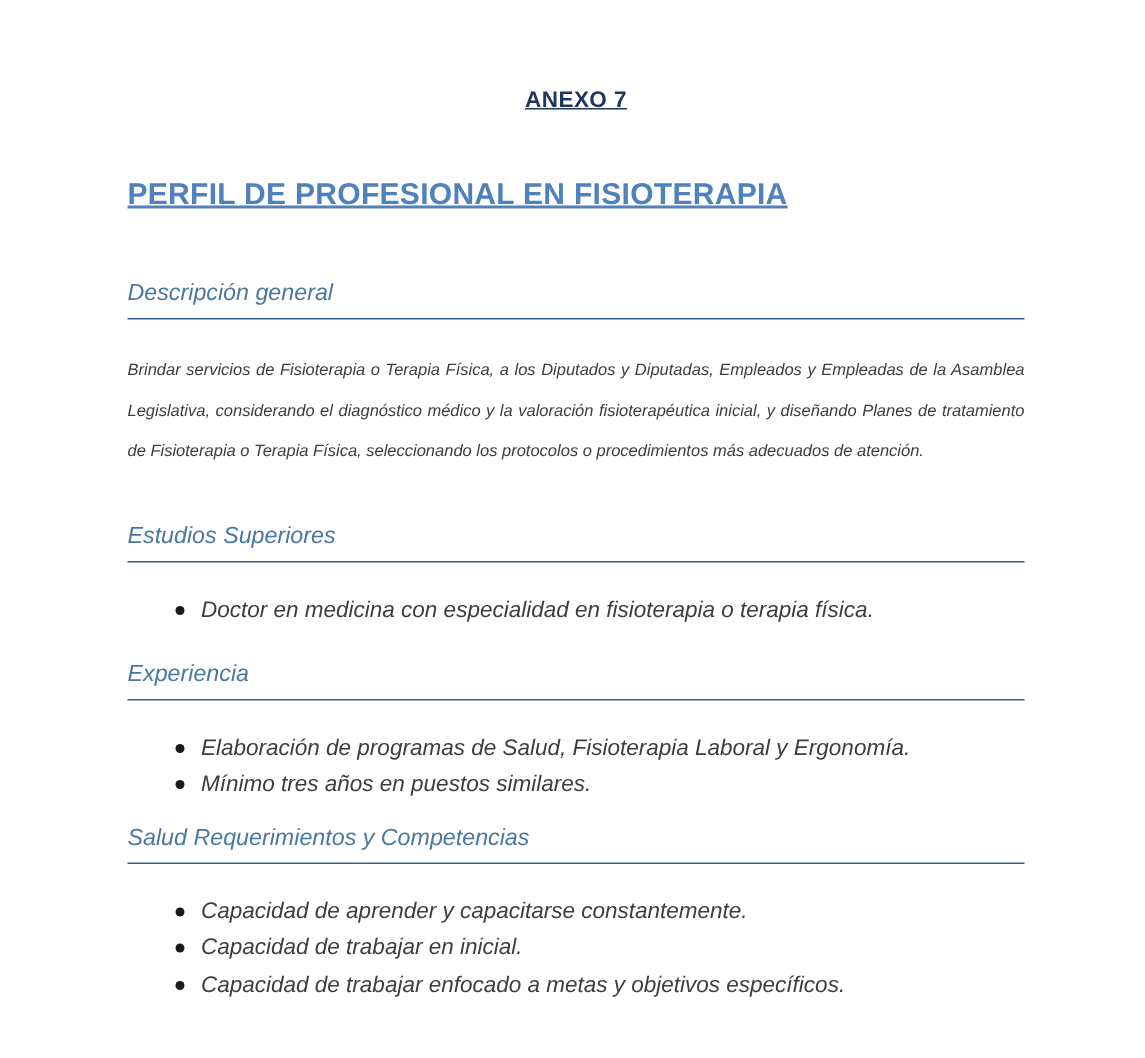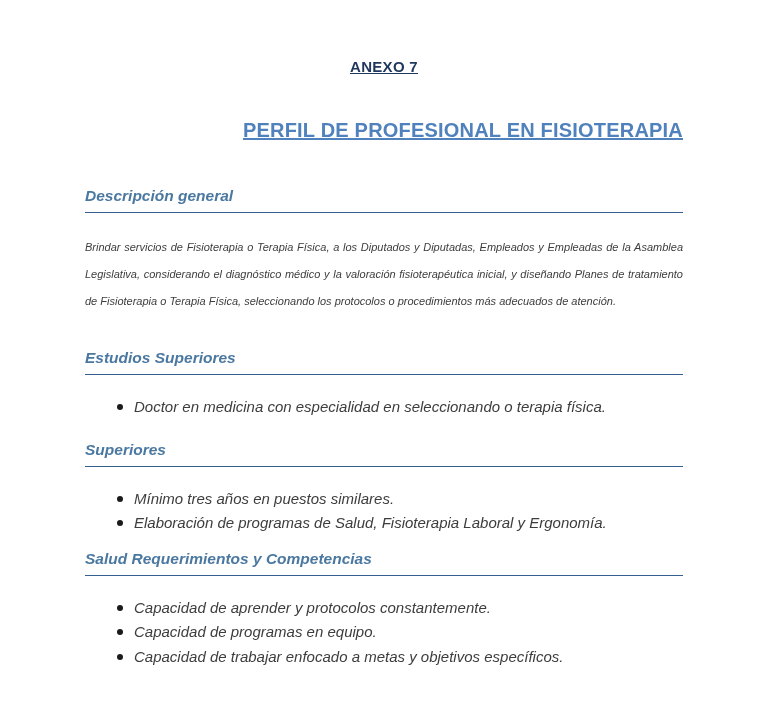--- a/index.html
+++ b/index.html
@@ -25,31 +25,31 @@
     margin-top: 58px;
     text-align: center;
     font-size: 15px;
     font-weight: bold;
     color: #1F365D;
     text-decoration: underline;
     letter-spacing: 0.3px;
   }
   .doc-title {
     margin-top: 44px;
-    text-align: right;
+    text-align: left;
     font-size: 20px;
     font-weight: bold;
     color: #4F81BD;
     text-decoration: underline;
     letter-spacing: 0.2px;
   }
   .section-heading {
     margin-top: 0;
     font-size: 15.5px;
-    font-weight: bold;
+    font-weight: normal;
     font-style: italic;
     color: #4A78A0;
   }
   .section-rule {
     border: none;
     border-top: 1.5px solid #365F91;
     margin: 7px 0 0 0;
     width: 100%;
     height: 0;
   }
@@ -103,38 +103,38 @@
     <div class="section sec-desc">
       <div class="section-heading">Descripción general</div>
       <hr class="section-rule">
       <p class="body-paragraph">Brindar servicios de Fisioterapia o Terapia Física, a los Diputados y Diputadas, Empleados y Empleadas de la Asamblea Legislativa, considerando el diagnóstico médico y la valoración fisioterapéutica inicial, y diseñando Planes de tratamiento de Fisioterapia o Terapia Física, seleccionando los protocolos o procedimientos más adecuados de atención.</p>
     </div>
 
     <div class="section sec-estudios">
       <div class="section-heading">Estudios Superiores</div>
       <hr class="section-rule">
       <ul class="bullet-list">
-        <li>Doctor en medicina con especialidad en seleccionando o terapia física.</li>
+        <li>Doctor en medicina con especialidad en fisioterapia o terapia física.</li>
       </ul>
     </div>
 
     <div class="section sec-exp">
-      <div class="section-heading">Superiores</div>
+      <div class="section-heading">Experiencia</div>
       <hr class="section-rule">
       <ul class="bullet-list">
+        <li>Elaboración de programas de Salud, Fisioterapia Laboral y Ergonomía.</li>
         <li>Mínimo tres años en puestos similares.</li>
-        <li>Elaboración de programas de Salud, Fisioterapia Laboral y Ergonomía.</li>
       </ul>
     </div>
 
     <div class="section sec-otros">
       <div class="section-heading">Salud Requerimientos y Competencias</div>
       <hr class="section-rule">
       <ul class="bullet-list">
-        <li>Capacidad de aprender y protocolos constantemente.</li>
-        <li>Capacidad de programas en equipo.</li>
+        <li>Capacidad de aprender y capacitarse constantemente.</li>
+        <li>Capacidad de trabajar en inicial.</li>
         <li>Capacidad de trabajar enfocado a metas y objetivos específicos.</li>
 
       </ul>
     </div>
 
   </div>
 </div>
 
 </body></html>

